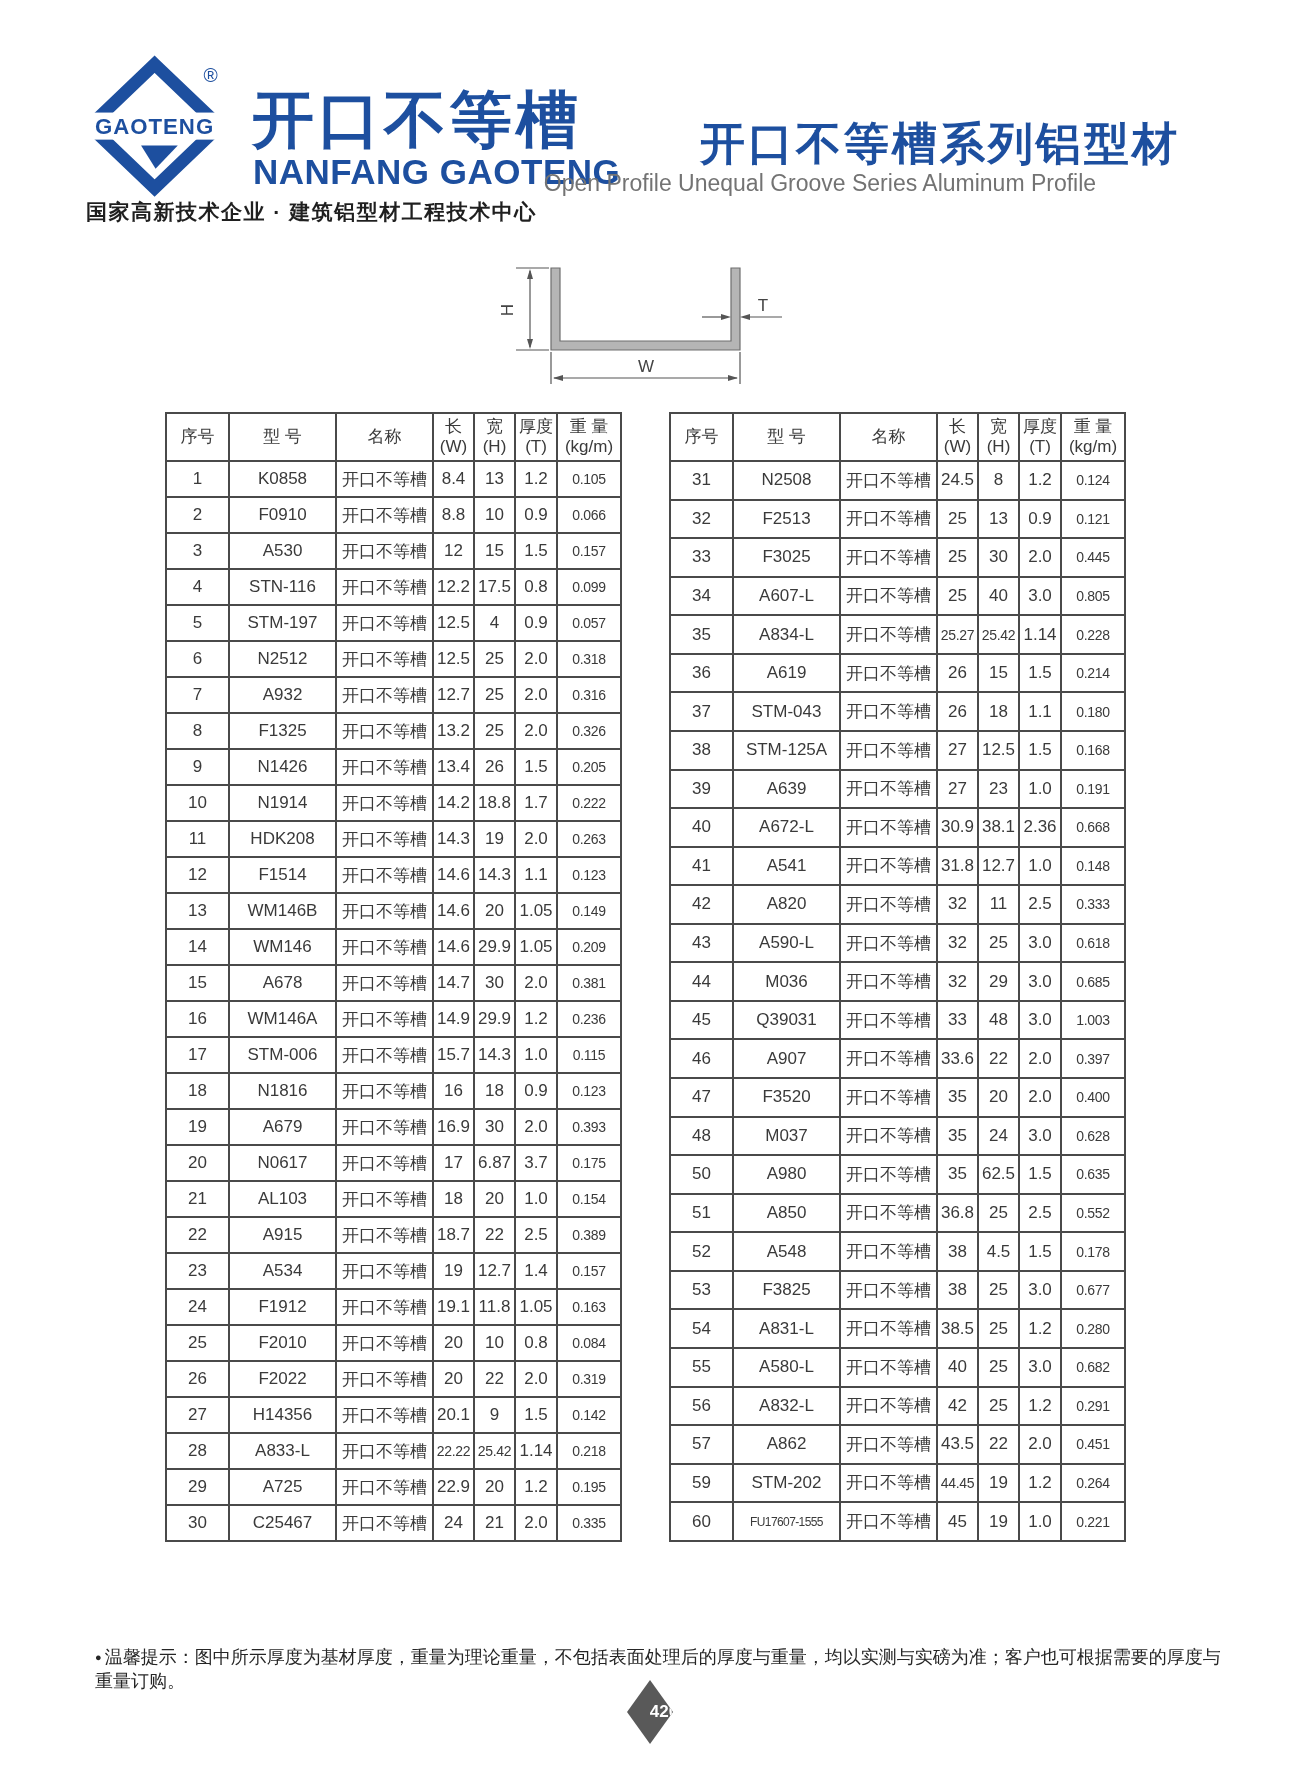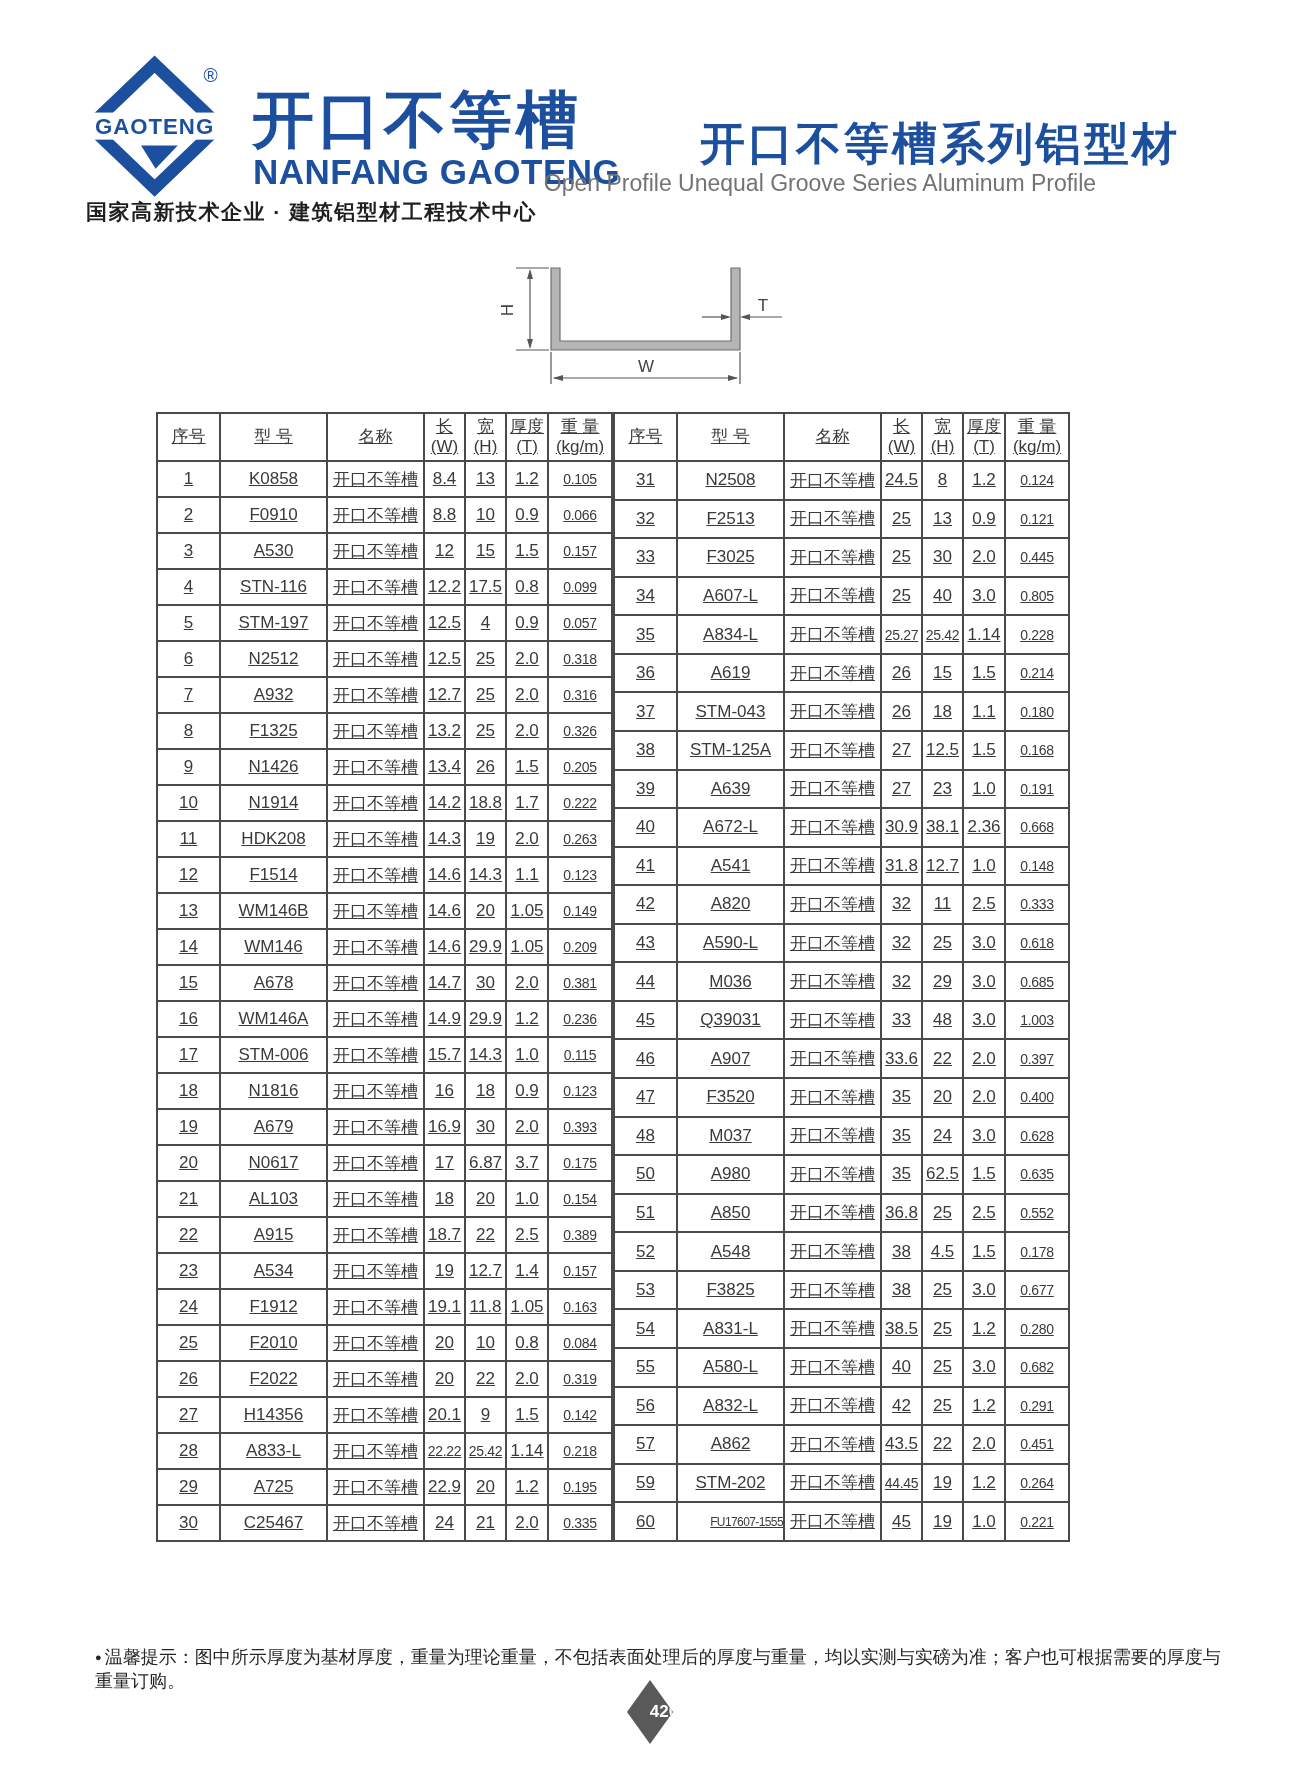--- a/index.html
+++ b/index.html
@@ -14,28 +14,28 @@
   .title-cn{position:absolute;left:560px;top:114px;width:620px;text-align:right;
             font-size:45px;font-weight:bold;color:#1d4f9f;letter-spacing:3px;}
   .title-en{position:absolute;left:460px;top:170px;width:720px;text-align:center;
             font-size:23px;color:#737373;}
 
   
   .diagram-svg{position:absolute;left:450px;top:230px;width:340px;height:175px;}
   .diagram-svg text{font-family:"Liberation Sans",sans-serif;font-size:17px;fill:#444;}
 
   
-  .tables{position:absolute;left:156px;top:412px;display:flex;text-decoration:underline;}
+  .tables{position:absolute;left:165px;top:412px;display:flex;gap:47px;}
   table.spec{border-collapse:collapse;table-layout:fixed;background:#fff;}
   table.spec th,table.spec td{border:2px solid #4a4a4a;text-align:center;vertical-align:middle;
         font-size:17px;color:#3a3a3a;padding:0;overflow:hidden;white-space:nowrap;}
   table.spec th{height:46px;font-weight:normal;line-height:20px;}
   table.spec td{height:34px;}
   table.spec td.sm{font-size:14px;letter-spacing:-0.3px;}
-  table.spec td.xs{font-size:12px;letter-spacing:-0.6px;text-align:right;}
+  table.spec td.xs{font-size:12px;letter-spacing:-0.6px;}
   col.c-no{width:63px;}col.c-model{width:107px;}col.c-name{width:97px;}
   col.c-w{width:41px;}col.c-h{width:41px;}col.c-t{width:42px;}col.c-wt{width:64px;}
 
   
   .note{position:absolute;left:95px;top:1645px;width:1130px;font-size:18px;color:#262626;line-height:24px;}
   .note .bullet{font-size:11px;vertical-align:2px;margin-right:3px;}
   .page-num{position:absolute;left:627px;top:1680px;width:46px;height:64px;background:#595959;
             clip-path:polygon(50% 0,100% 50%,50% 100%,0 50%);
             display:flex;align-items:center;justify-content:center;}
   .page-num span{color:#fff;font-size:17px;font-weight:bold;margin-left:28px;}

